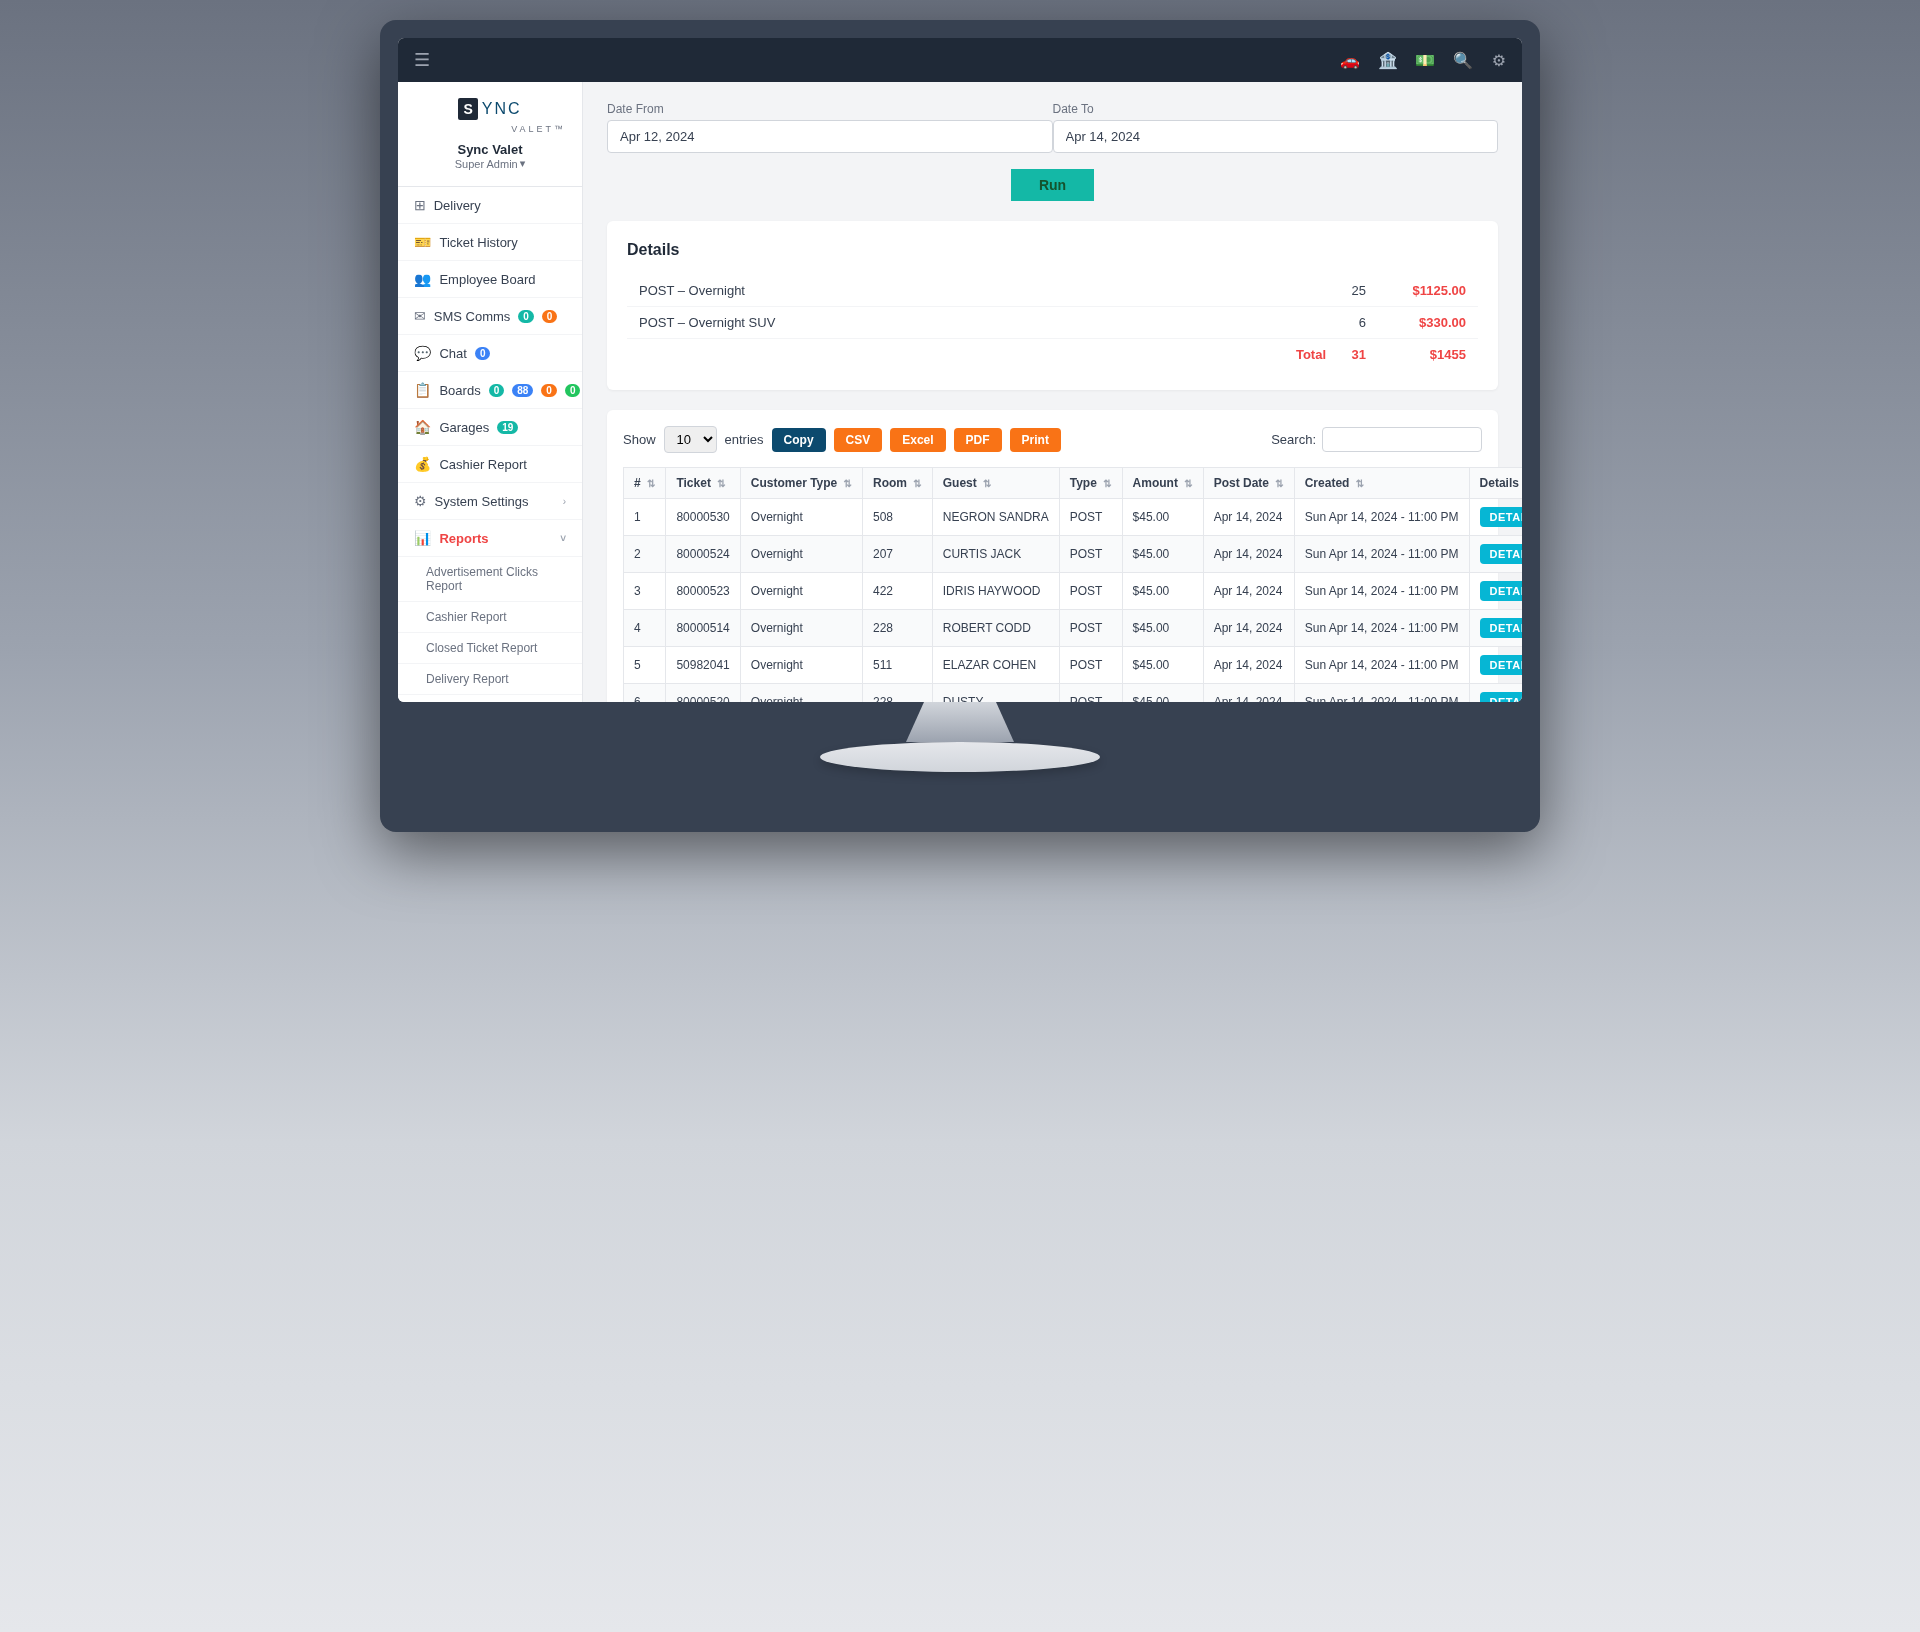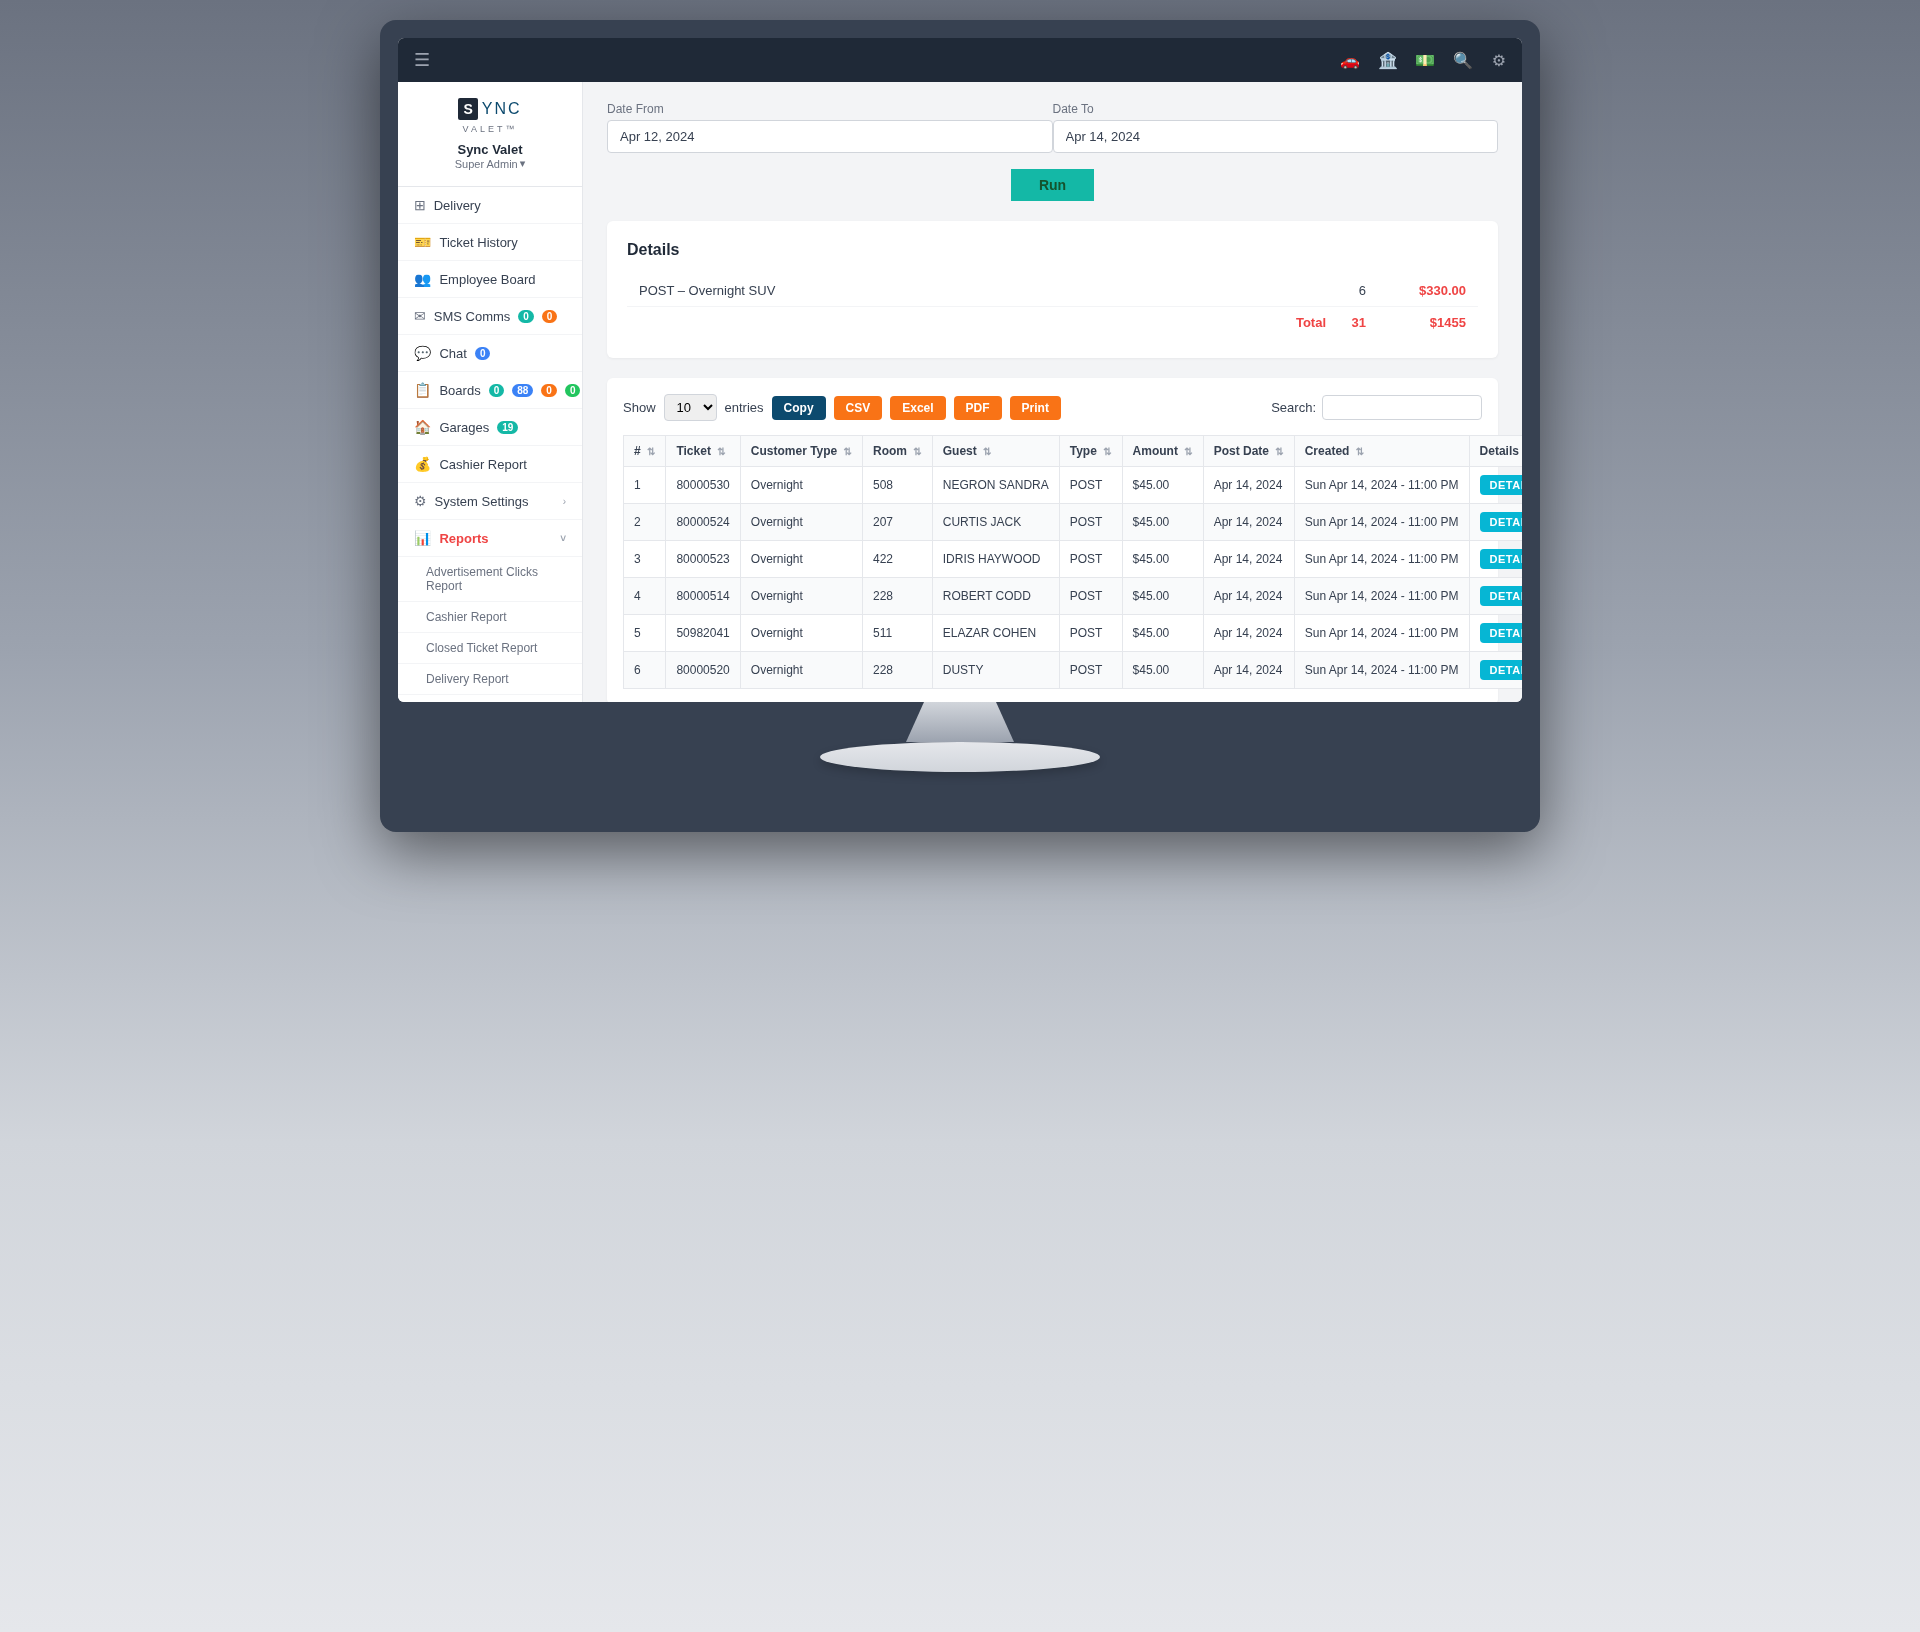--- a/index.html
+++ b/index.html
@@ -85,20 +85,21 @@
       font-size: 16px;
       font-weight: 400;
       color: #0c4a6e;
       letter-spacing: 2px;
     }
     .logo-sub {
       font-size: 9px;
       color: #6b7280;
       letter-spacing: 3px;
       display: block;
+      text-align: right;
       margin-top: -4px;
     }
     .user-info {
       text-align: center;
       margin-top: 8px;
     }
     .user-name {
       font-size: 13px;
       font-weight: 600;
       color: #1f2937;
@@ -427,20 +428,25 @@
           <div class="filter-group">
             <div class="filter-label">Date To</div>
             <input class="filter-input" type="text" value="Apr 14, 2024" style="">
           </div>
         </div>
         <button class="run-btn">Run</button>
 
         <div class="details-section">
           <div class="details-title">Details</div>
           <div class="details-table">
+            <div class="details-row">
+              <span class="details-label">POST – Overnight</span>
+              <span class="details-count">25</span>
+              <span class="details-amount">$1125.00</span>
+            </div>
             <div class="details-row">
               <span class="details-label">POST – Overnight SUV</span>
               <span class="details-count">6</span>
               <span class="details-amount">$330.00</span>
             </div>
             <div class="details-row total-row">
               <span class="details-label" style="color:#ef4444;text-align:right;font-weight:700;">Total</span>
               <span class="details-count" style="color:#ef4444;font-weight:700;">31</span>
               <span class="details-amount" style="font-weight:700;">$1455</span>
             </div>

